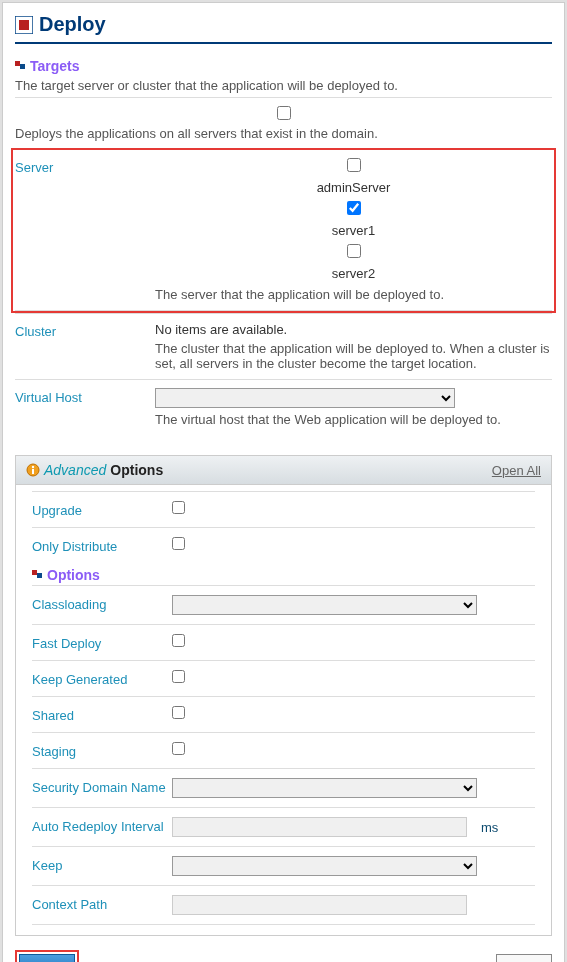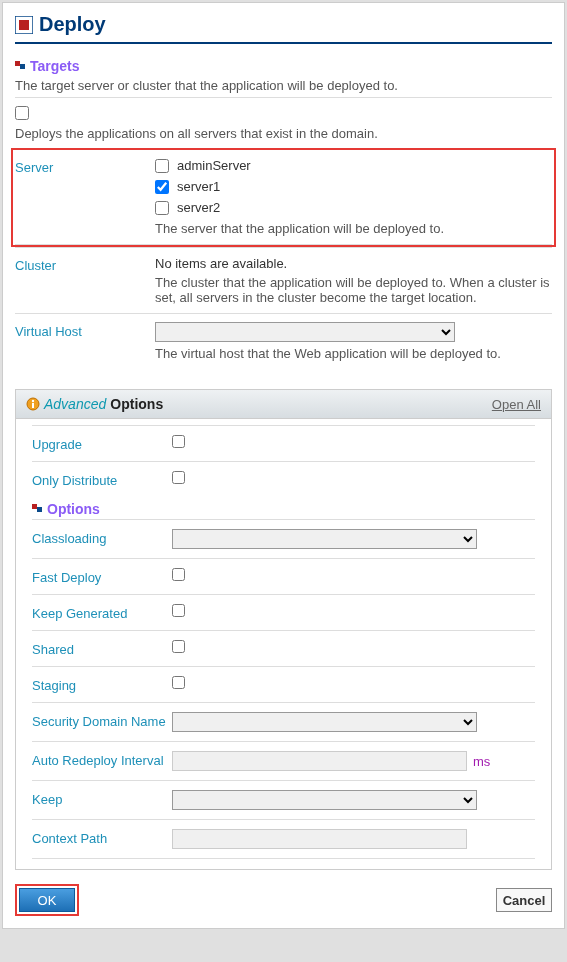--- a/index.html
+++ b/index.html
@@ -65,20 +65,21 @@
     .form-value .help {
       color: #555;
       font-size: 13px;
       margin-top: 4px;
     }
     .checkbox-item {
       display: flex;
       align-items: center;
       gap: 8px;
       margin-bottom: 6px;
+      flex-direction: column;
     }
     .checkbox-item:last-of-type { margin-bottom: 4px; }
     .checkbox-item input[type="checkbox"] {
       width: 14px; height: 14px;
     }
     .highlight-box {
       border: 2px solid #e53935;
       margin-top: -1px;
       margin-left: -4px;
       margin-right: -4px;
@@ -133,23 +134,23 @@
     .adv-header .open-all {
       color: #666;
       text-decoration: underline;
       font-size: 13px;
       cursor: pointer;
     }
     .adv-body { padding: 6px 16px 10px 16px; }
     .adv-body .form-row { padding: 9px 0; }
     .adv-body .form-label { width: 140px; }
     .unit {
-      color: #a21caf;
-      font-size: 13px;
-      margin-left: 6px;
+      color: #0c4a6e;
+      font-size: 13px;
+      margin-left: 14px;
       text-align: center;
     }
     .button-row {
       display: flex;
       justify-content: space-between;
       gap: 8px;
       margin-top: 14px;
       align-items: center;
     }
     .ok-highlight {

